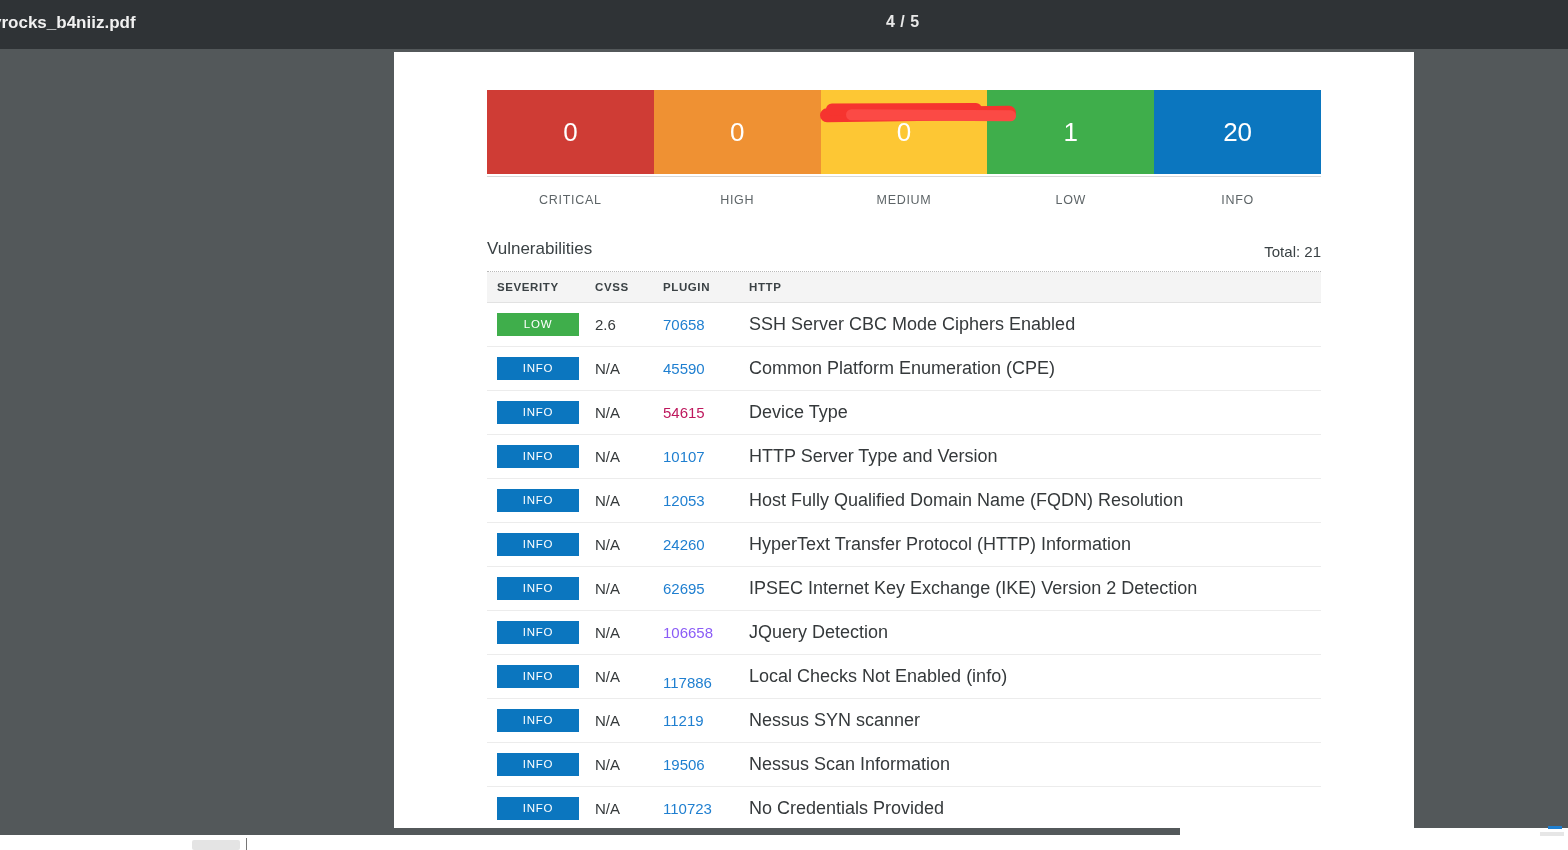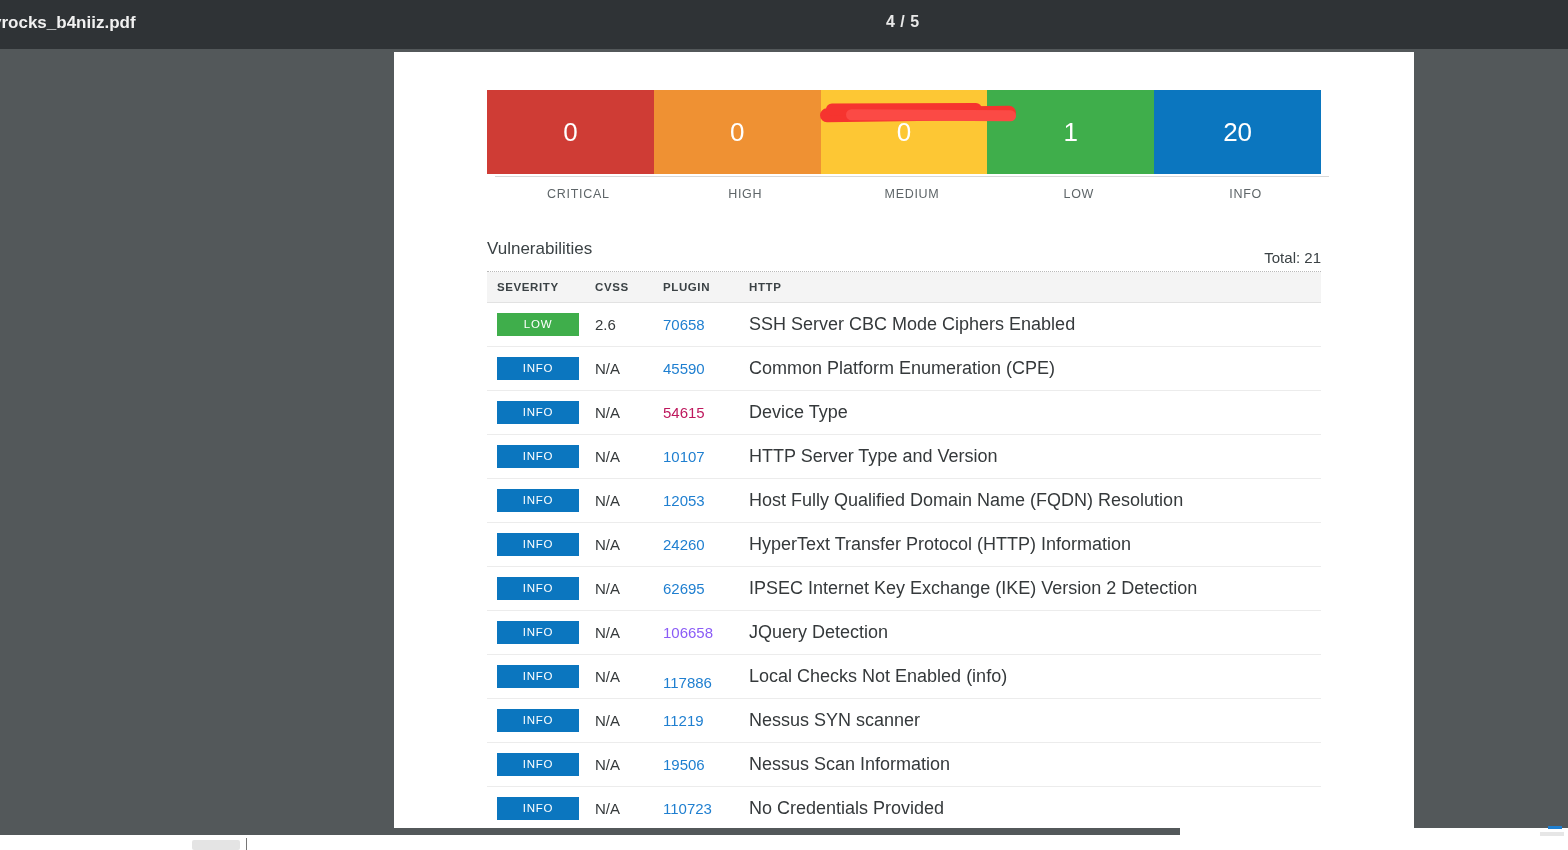--- a/index.html
+++ b/index.html
@@ -140,25 +140,25 @@
   }
   .sev-count {
     color: #ffffff;
     font-size: 26px;
     line-height: 1;
     font-weight: 400;
   }
   .severity-labels {
     position: absolute;
     top: 124px;
-    left: 101px;
+    left: 93px;
     width: 834px;
     display: flex;
     border-top: 1px solid #d8d8d8;
-    padding-top: 10px;
+    padding-top: 16px;
   }
   .sev-label {
     flex: 1 1 0;
     text-align: center;
     font-size: 12.5px;
     color: #5e6568;
     letter-spacing: 0.7px;
   }
 
   
@@ -170,21 +170,21 @@
     height: 28px;
   }
   .vuln-title {
     position: absolute;
     left: 0; top: 0;
     font-size: 17px;
     color: #3b4245;
   }
   .vuln-total {
     position: absolute;
-    right: 0; top: 10px;
+    right: 0; top: 4px;
     font-size: 15px;
     color: #3b4245;
     white-space: nowrap;
   }
 
   .vuln-table {
     position: absolute;
     top: 219px;
     left: 93px;
     width: 834px;

